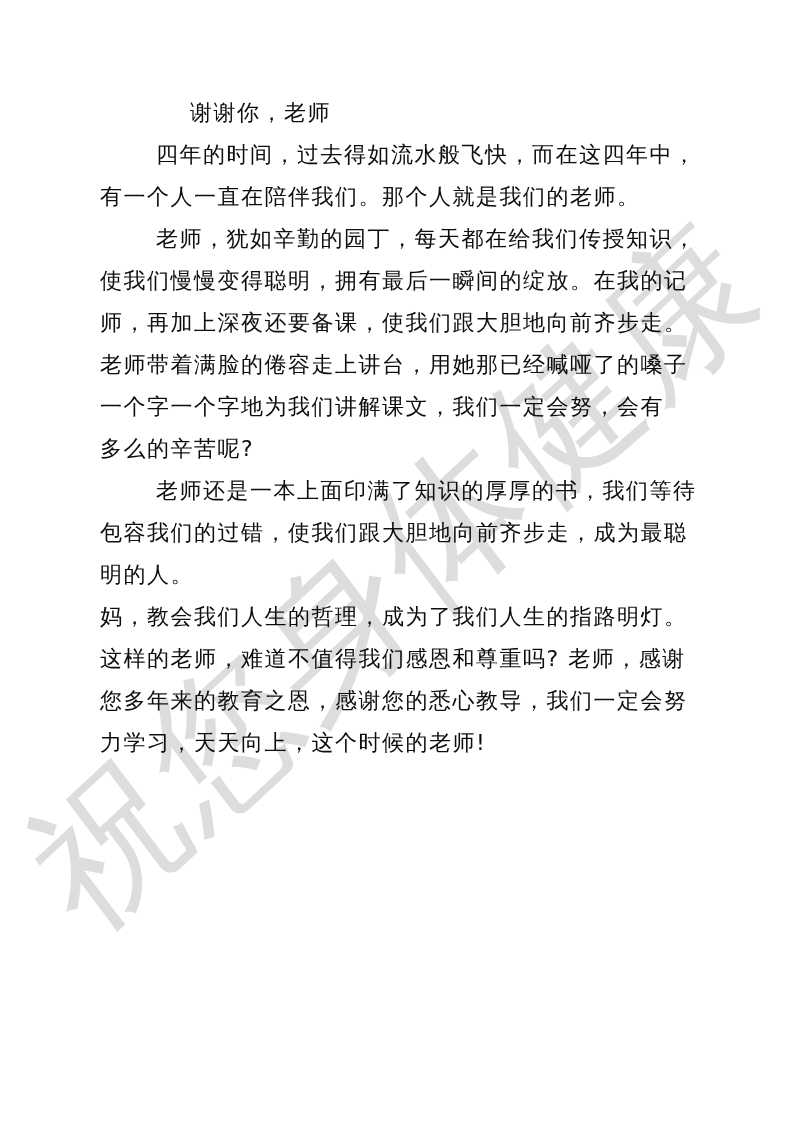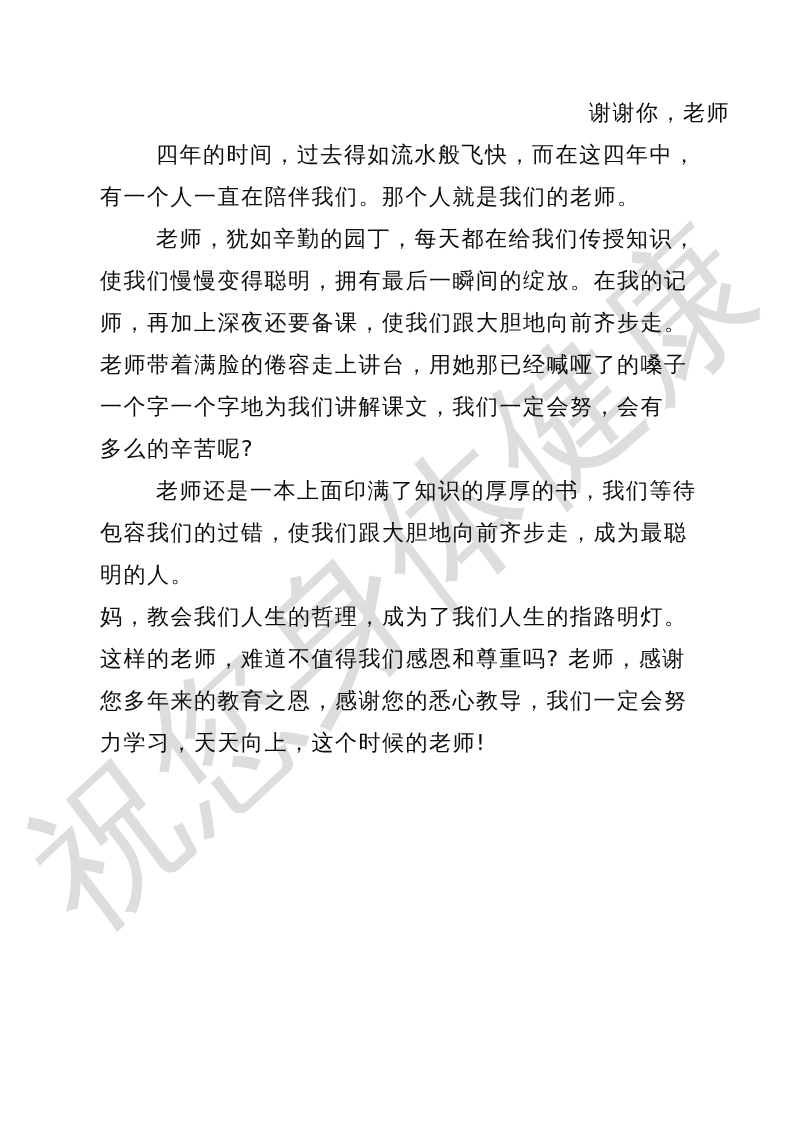--- a/index.html
+++ b/index.html
@@ -49,21 +49,21 @@
   }
 </style>
 </head>
 <body>
 
 <div class="page">
 
   <div class="watermark"><span style="color: rgb(210, 210, 210);">祝</span><span style="color: rgb(210, 210, 210);">您</span><span style="color: rgb(210, 210, 210);">身</span><span style="color: rgb(210, 210, 210);">体</span><span style="color: rgb(210, 210, 210);">健</span><span style="color: rgb(210, 210, 210);">康</span></div>
 
   <div class="content">
-      <div class="line" style="padding-left: 90px; color: rgb(13, 13, 13); text-align: right;">谢谢你，老师</div>
+      <div class="line" style="padding-left: 90px; color: rgb(13, 13, 13);">谢谢你，老师</div>
       <div class="line" style="padding-left: 56px; color: rgb(13, 13, 13);">四年的时间，过去得如流水般飞快，而在这四年中，</div>
       <div class="line" style="padding-left: 0px; color: rgb(13, 13, 13);">有一个人一直在陪伴我们。那个人就是我们的老师。</div>
       <div class="line" style="padding-left: 56px; color: rgb(13, 13, 13);">老师，犹如辛勤的园丁，每天都在给我们传授知识，</div>
       <div class="line" style="padding-left: 0px; color: rgb(13, 13, 13);">使我们慢慢变得聪明，拥有最后一瞬间的绽放。在我的记</div>
       <div class="line" style="padding-left: 0px; color: rgb(13, 13, 13);">师，再加上深夜还要备课，使我们跟大胆地向前齐步走。</div>
       <div class="line" style="padding-left: 0px; color: rgb(13, 13, 13);">老师带着满脸的倦容走上讲台，用她那已经喊哑了的嗓子</div>
       <div class="line" style="padding-left: 0px; color: rgb(13, 13, 13);">一个字一个字地为我们讲解课文，我们一定会努，会有</div>
       <div class="line" style="padding-left: 0px; color: rgb(13, 13, 13);">多么的辛苦呢?</div>
       <div class="line" style="padding-left: 56px; color: rgb(13, 13, 13);">老师还是一本上面印满了知识的厚厚的书，我们等待</div>
       <div class="line" style="padding-left: 0px; color: rgb(13, 13, 13);">包容我们的过错，使我们跟大胆地向前齐步走，成为最聪</div>

